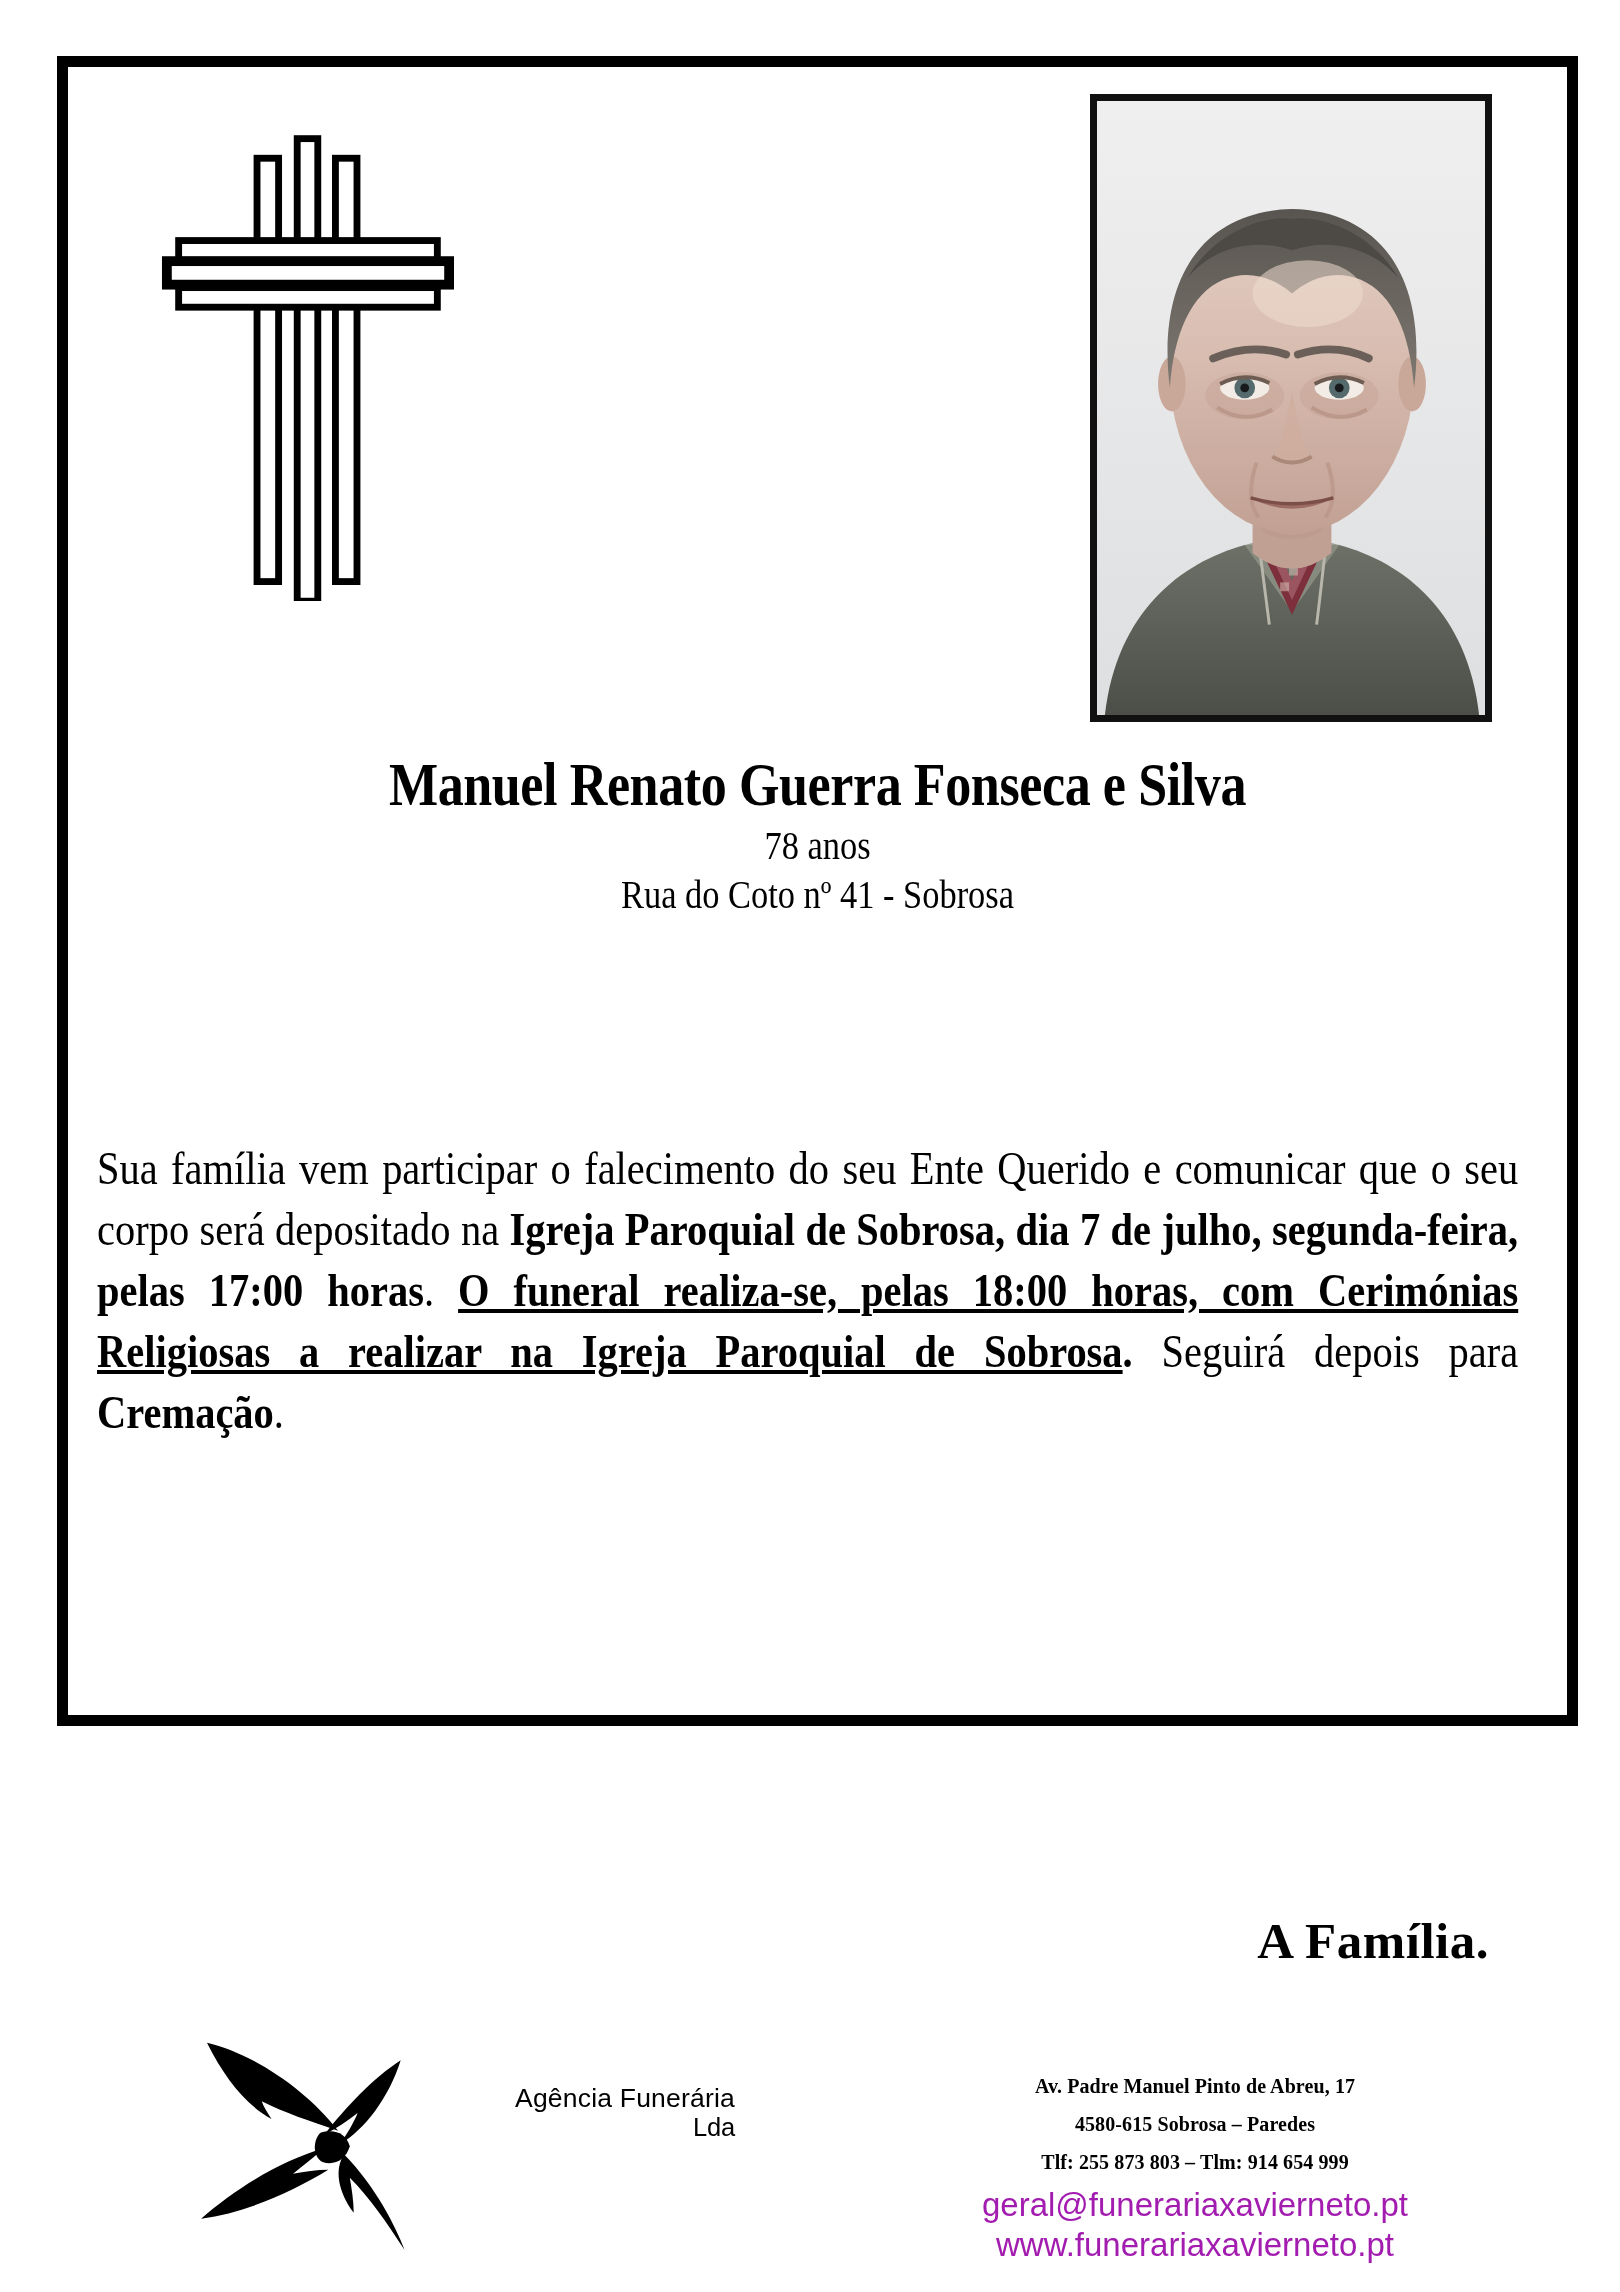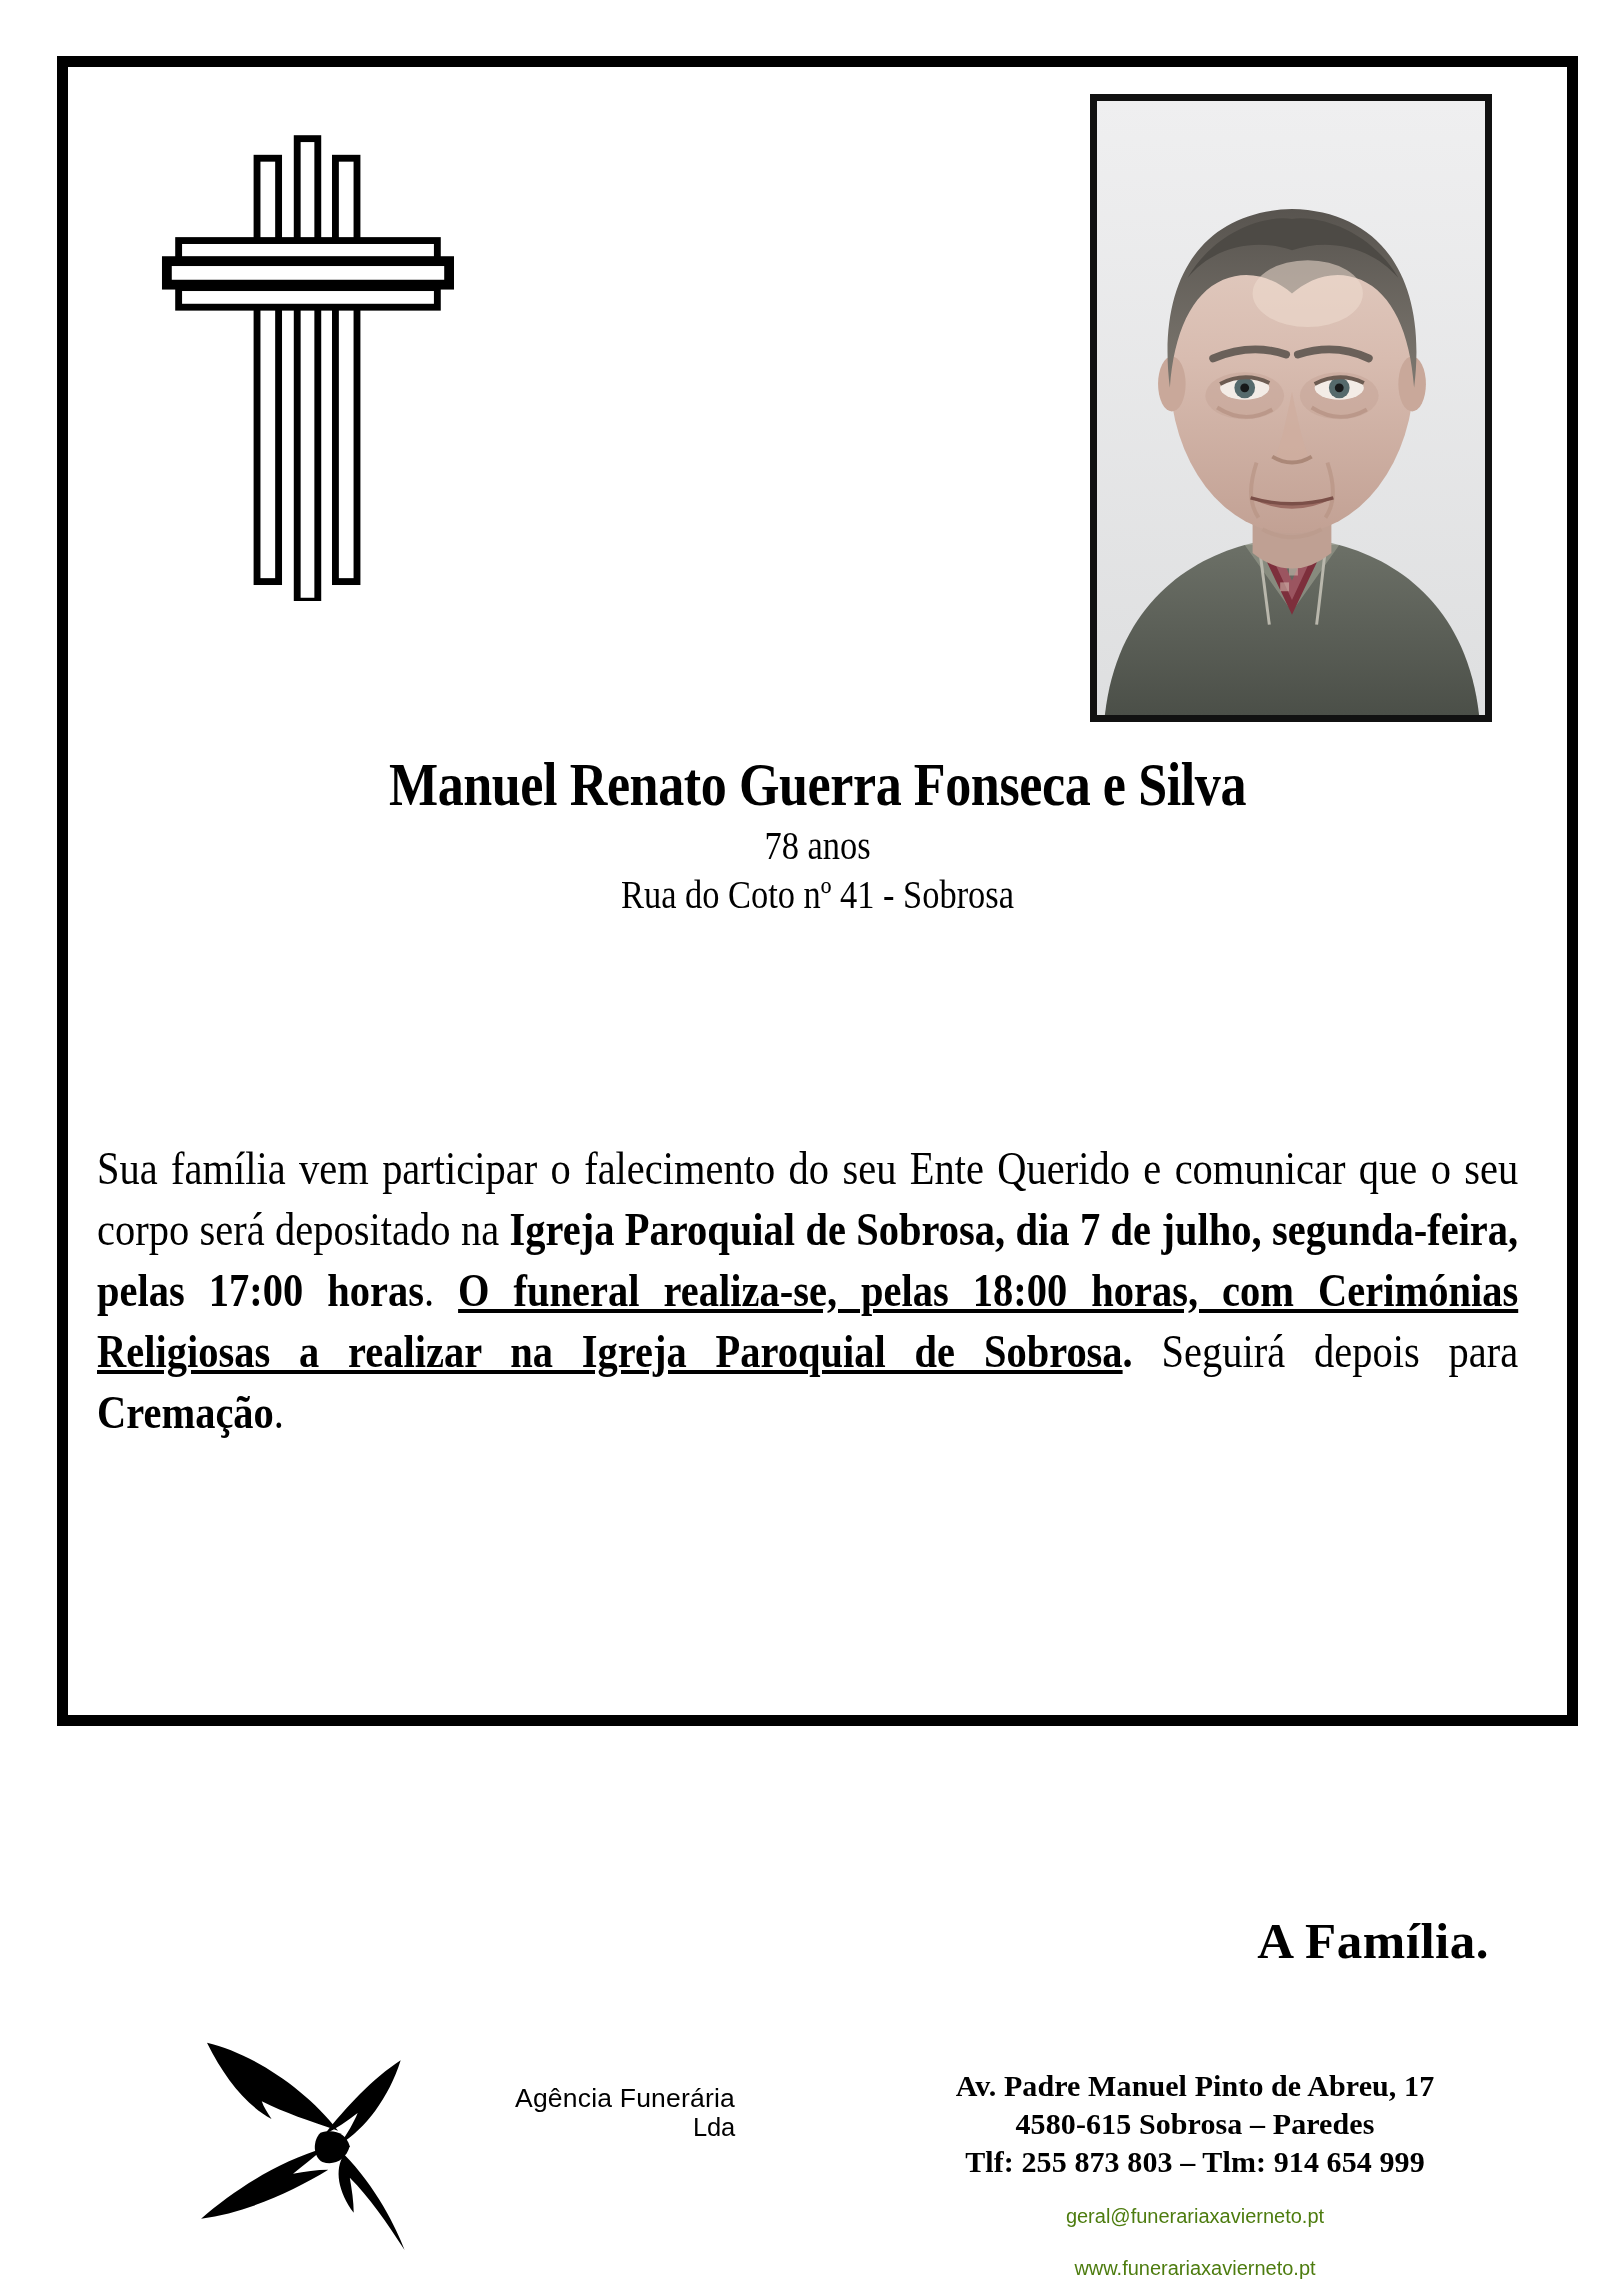--- a/index.html
+++ b/index.html
@@ -178,30 +178,30 @@
   #agency-contact {
     position: absolute;
     left: 823px;
     top: 2000px;
     width: 608px;
     text-align: center;
   }
   #agency-contact .addr {
     font-family: "Liberation Serif", serif;
     font-weight: bold;
-    font-size: 30px;
+    font-size: 20px;
     line-height: 38px;
     letter-spacing: 0.1px;
   }
   #agency-contact .web {
     font-family: "Liberation Sans", sans-serif;
-    font-size: 20px;
+    font-size: 33px;
     line-height: 33px;
-    margin-top: 19px;
-    color: #4d7c0f;
+    margin-top: 7px;
+    color: #a21caf;
   }
 </style>
 </head>
 <body>
 
 <div id="notice-frame">
   <div id="notice-body">
 
     <div id="cross-graphic">
       <svg viewBox="0 0 300 490" xmlns="http://www.w3.org/2000/svg" aria-hidden="true">

